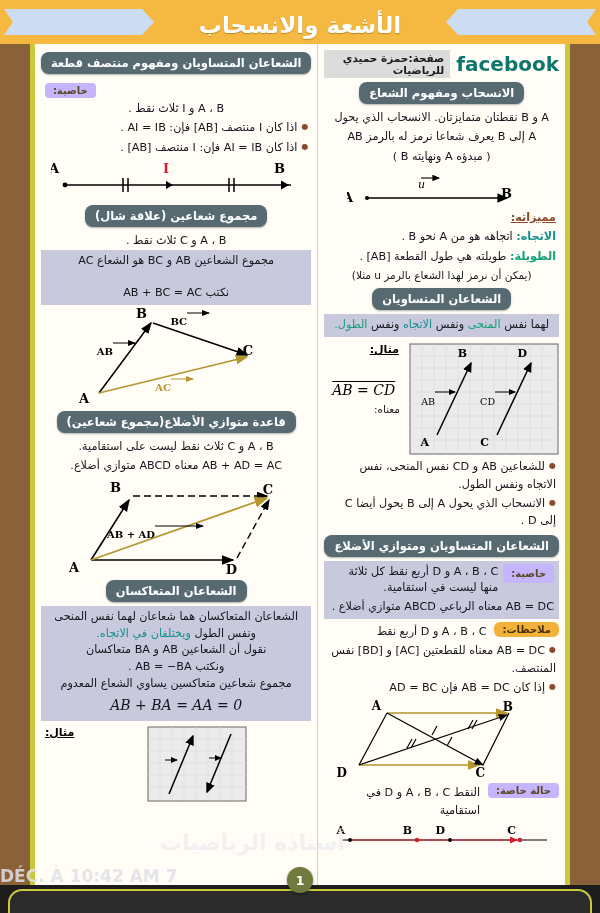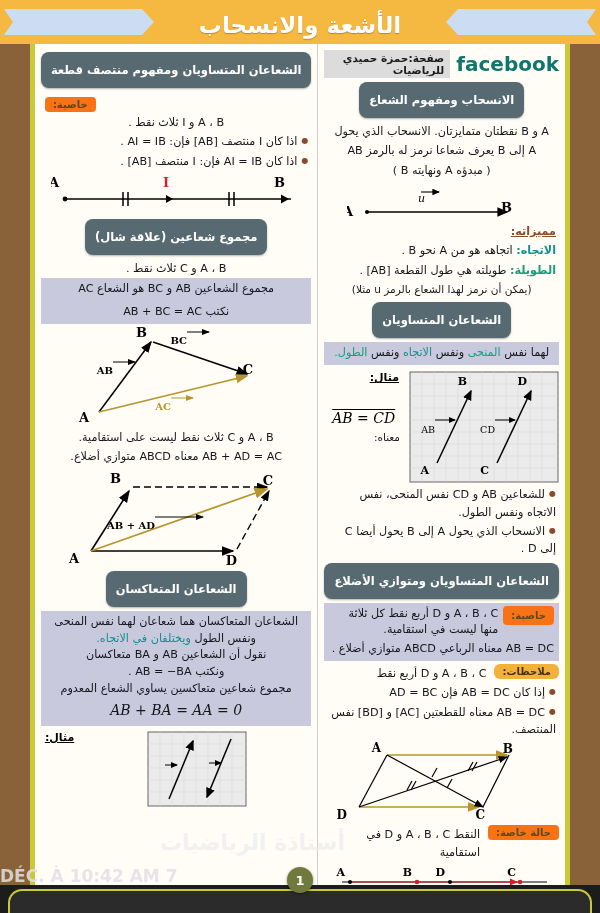--- a/index.html
+++ b/index.html
@@ -36,34 +36,34 @@
     position:absolute; top:0; bottom:0; left:30px; right:30px;
     background:#fffdf6; border-left:5px solid #c9c93a; border-right:5px solid #c9c93a;
   }
   .cols { position:absolute; inset:0; display:flex; }
   .col { flex:1 1 50%; position:relative; padding:4px 6px; }
   .col.right { border-left:1px solid #cfcfcf; }
 
   
   .sect-title {
     background:#576a72; color:#fff; font-size:11.5px; font-weight:bold;
-    border-radius:8px; padding:11px 10px; text-align:center;
+    border-radius:8px; padding:4px 10px; text-align:center;
     margin:4px auto 4px auto; display:block; width:max-content; max-width:100%;
     box-shadow:0 1px 2px rgba(0,0,0,.3);
   }
   .shade {
     background:#c8c9dd; padding:3px 5px; font-size:11.2px; line-height:1.5;
     color:#15161c; text-align:center;
   }
   .txt { font-size:11.2px; line-height:1.55; color:#15161c; text-align:right; padding:1px 3px; }
   .txt.c { text-align:center; }
   .eq { text-align:center; font-size:14px; margin:2px 0; font-family:"DejaVu Serif",serif; font-style:italic; }
   .bullet::before { content:"●"; color:#8b4a2b; font-size:8px; margin-left:4px; vertical-align:2px; }
   .badge {
-    display:inline-block; background:#f97316; color:#5a4a22; font-size:10px;
+    display:inline-block; background:#c4b5fd; color:#5a4a22; font-size:10px;
     font-weight:bold; border-radius:4px; padding:2px 8px;
   }
   .badge.ml { background:#f2b23a; color:#4a3208;border-radius:6px; }
   .lbl-title { text-align:left; font-size:11px; font-weight:bold;
      text-decoration:underline; padding:2px 4px;}
   .g-green { color:#14a07a; } .g-teal{color:#13918e;}
   svg { display:block; }
   .fig { margin:2px auto; }
 
   
@@ -185,22 +185,22 @@
             <span class="badge">خاصية:</span>
             <span style="flex:1">A ، B ، C و D أربع نقط كل ثلاثة منها ليست في استقامية.</span>
           </div>
           <div style="margin-top:2px">AB = DC معناه الرباعي ABCD متوازي أضلاع .</div>
         </div>
 
         <div style="display:flex;gap:5px;align-items:flex-start;margin-top:3px;">
           <span class="badge ml">ملاحظات:</span>
           <span class="txt" style="flex:1">A ، B ، C و D أربع نقط</span>
         </div>
+        <div class="txt bullet">AB = DC معناه للقطعتين [AC] و [BD] نفس المنتصف.</div>
         <div class="txt bullet">إذا كان AB = DC فإن AD = BC</div>
-        <div class="txt bullet">AB = DC معناه للقطعتين [AC] و [BD] نفس المنتصف.</div>
 
         <svg class="fig" width="210" height="82" viewBox="0 0 210 82">
           <defs>
             <marker id="arg" markerWidth="8" markerHeight="8" refX="7" refY="3" orient="auto">
               <path d="M0,0 L8,3 L0,6 z" fill="#b5952c"></path>
                 </marker>
             <marker id="ark" markerWidth="8" markerHeight="8" refX="7" refY="3" orient="auto">
               <path d="M0,0 L8,3 L0,6 z" fill="#000"></path>
                 </marker>
           </defs>
@@ -264,21 +264,21 @@
           <path d="M72 19 v14 M77 19 v14 M178 19 v14 M183 19 v14" stroke="#000" stroke-width="1.5"></path>
           <text x="8" y="14" font-size="13" font-weight="bold" font-family="DejaVu Serif,serif">A</text>
           <text x="118" y="14" font-size="13" font-weight="bold" fill="#d21f2e" font-family="DejaVu Serif,serif">I</text>
           <text x="234" y="14" font-size="13" font-weight="bold" font-family="DejaVu Serif,serif">B</text>
         </svg>
 
         <div class="sect-title">مجموع شعاعين (علاقة شال)</div>
         <div class="txt c">A ، B و C ثلاث نقط .</div>
         <div class="shade">
           <div>مجموع الشعاعين AB و BC هو الشعاع AC</div>
-          <div style="margin-top:6px">نكتب AB + BC = AC</div>
+          <div style="margin-top:15px">نكتب AB + BC = AC</div>
         </div>
 
         <svg class="fig" width="250" height="100" viewBox="0 0 250 100">
           <defs>
             <marker id="ark2" markerWidth="8" markerHeight="8" refX="7" refY="3" orient="auto">
               <path d="M0,0 L8,3 L0,6 z" fill="#000"></path>
                 </marker>
             <marker id="arg2" markerWidth="8" markerHeight="8" refX="7" refY="3" orient="auto">
               <path d="M0,0 L8,3 L0,6 z" fill="#b5952c"></path>
                 </marker>
@@ -290,20 +290,21 @@
           <text x="38" y="96" font-size="13" font-weight="bold" font-family="DejaVu Serif,serif">A</text>
           <text x="202" y="48" font-size="13" font-weight="bold" font-family="DejaVu Serif,serif">C</text>
           <text x="62" y="48" font-size="10" font-weight="bold" font-family="DejaVu Serif,serif">AB</text>
           <line x1="62" y1="36" x2="84" y2="36" stroke="#000" stroke-width="1" marker-end="url(#ark2)"></line>
           <text x="136" y="18" font-size="10" font-weight="bold" font-family="DejaVu Serif,serif">BC</text>
           <line x1="136" y1="6" x2="158" y2="6" stroke="#000" stroke-width="1" marker-end="url(#ark2)"></line>
           <text x="120" y="84" font-size="10" font-weight="bold" fill="#b5952c" font-family="DejaVu Serif,serif">AC</text>
           <line x1="120" y1="72" x2="142" y2="72" stroke="#b5952c" stroke-width="1" marker-end="url(#arg2)"></line>
         </svg>
 
+        <div class="sect-title">قاعدة متوازي الأضلاع(مجموع شعاعين)</div>
         <div class="txt c">A ، B و C ثلاث نقط ليست على استقامية.</div>
         <div class="txt c">AB + AD = AC معناه ABCD متوازي أضلاع.</div>
 
         <svg class="fig" width="250" height="98" viewBox="0 0 250 98">
           <defs>
             <marker id="ark3" markerWidth="8" markerHeight="8" refX="7" refY="3" orient="auto">
               <path d="M0,0 L8,3 L0,6 z" fill="#000"></path>
                 </marker>
             <marker id="arg3" markerWidth="8" markerHeight="8" refX="7" refY="3" orient="auto">
               <path d="M0,0 L8,3 L0,6 z" fill="#b5952c"></path>

